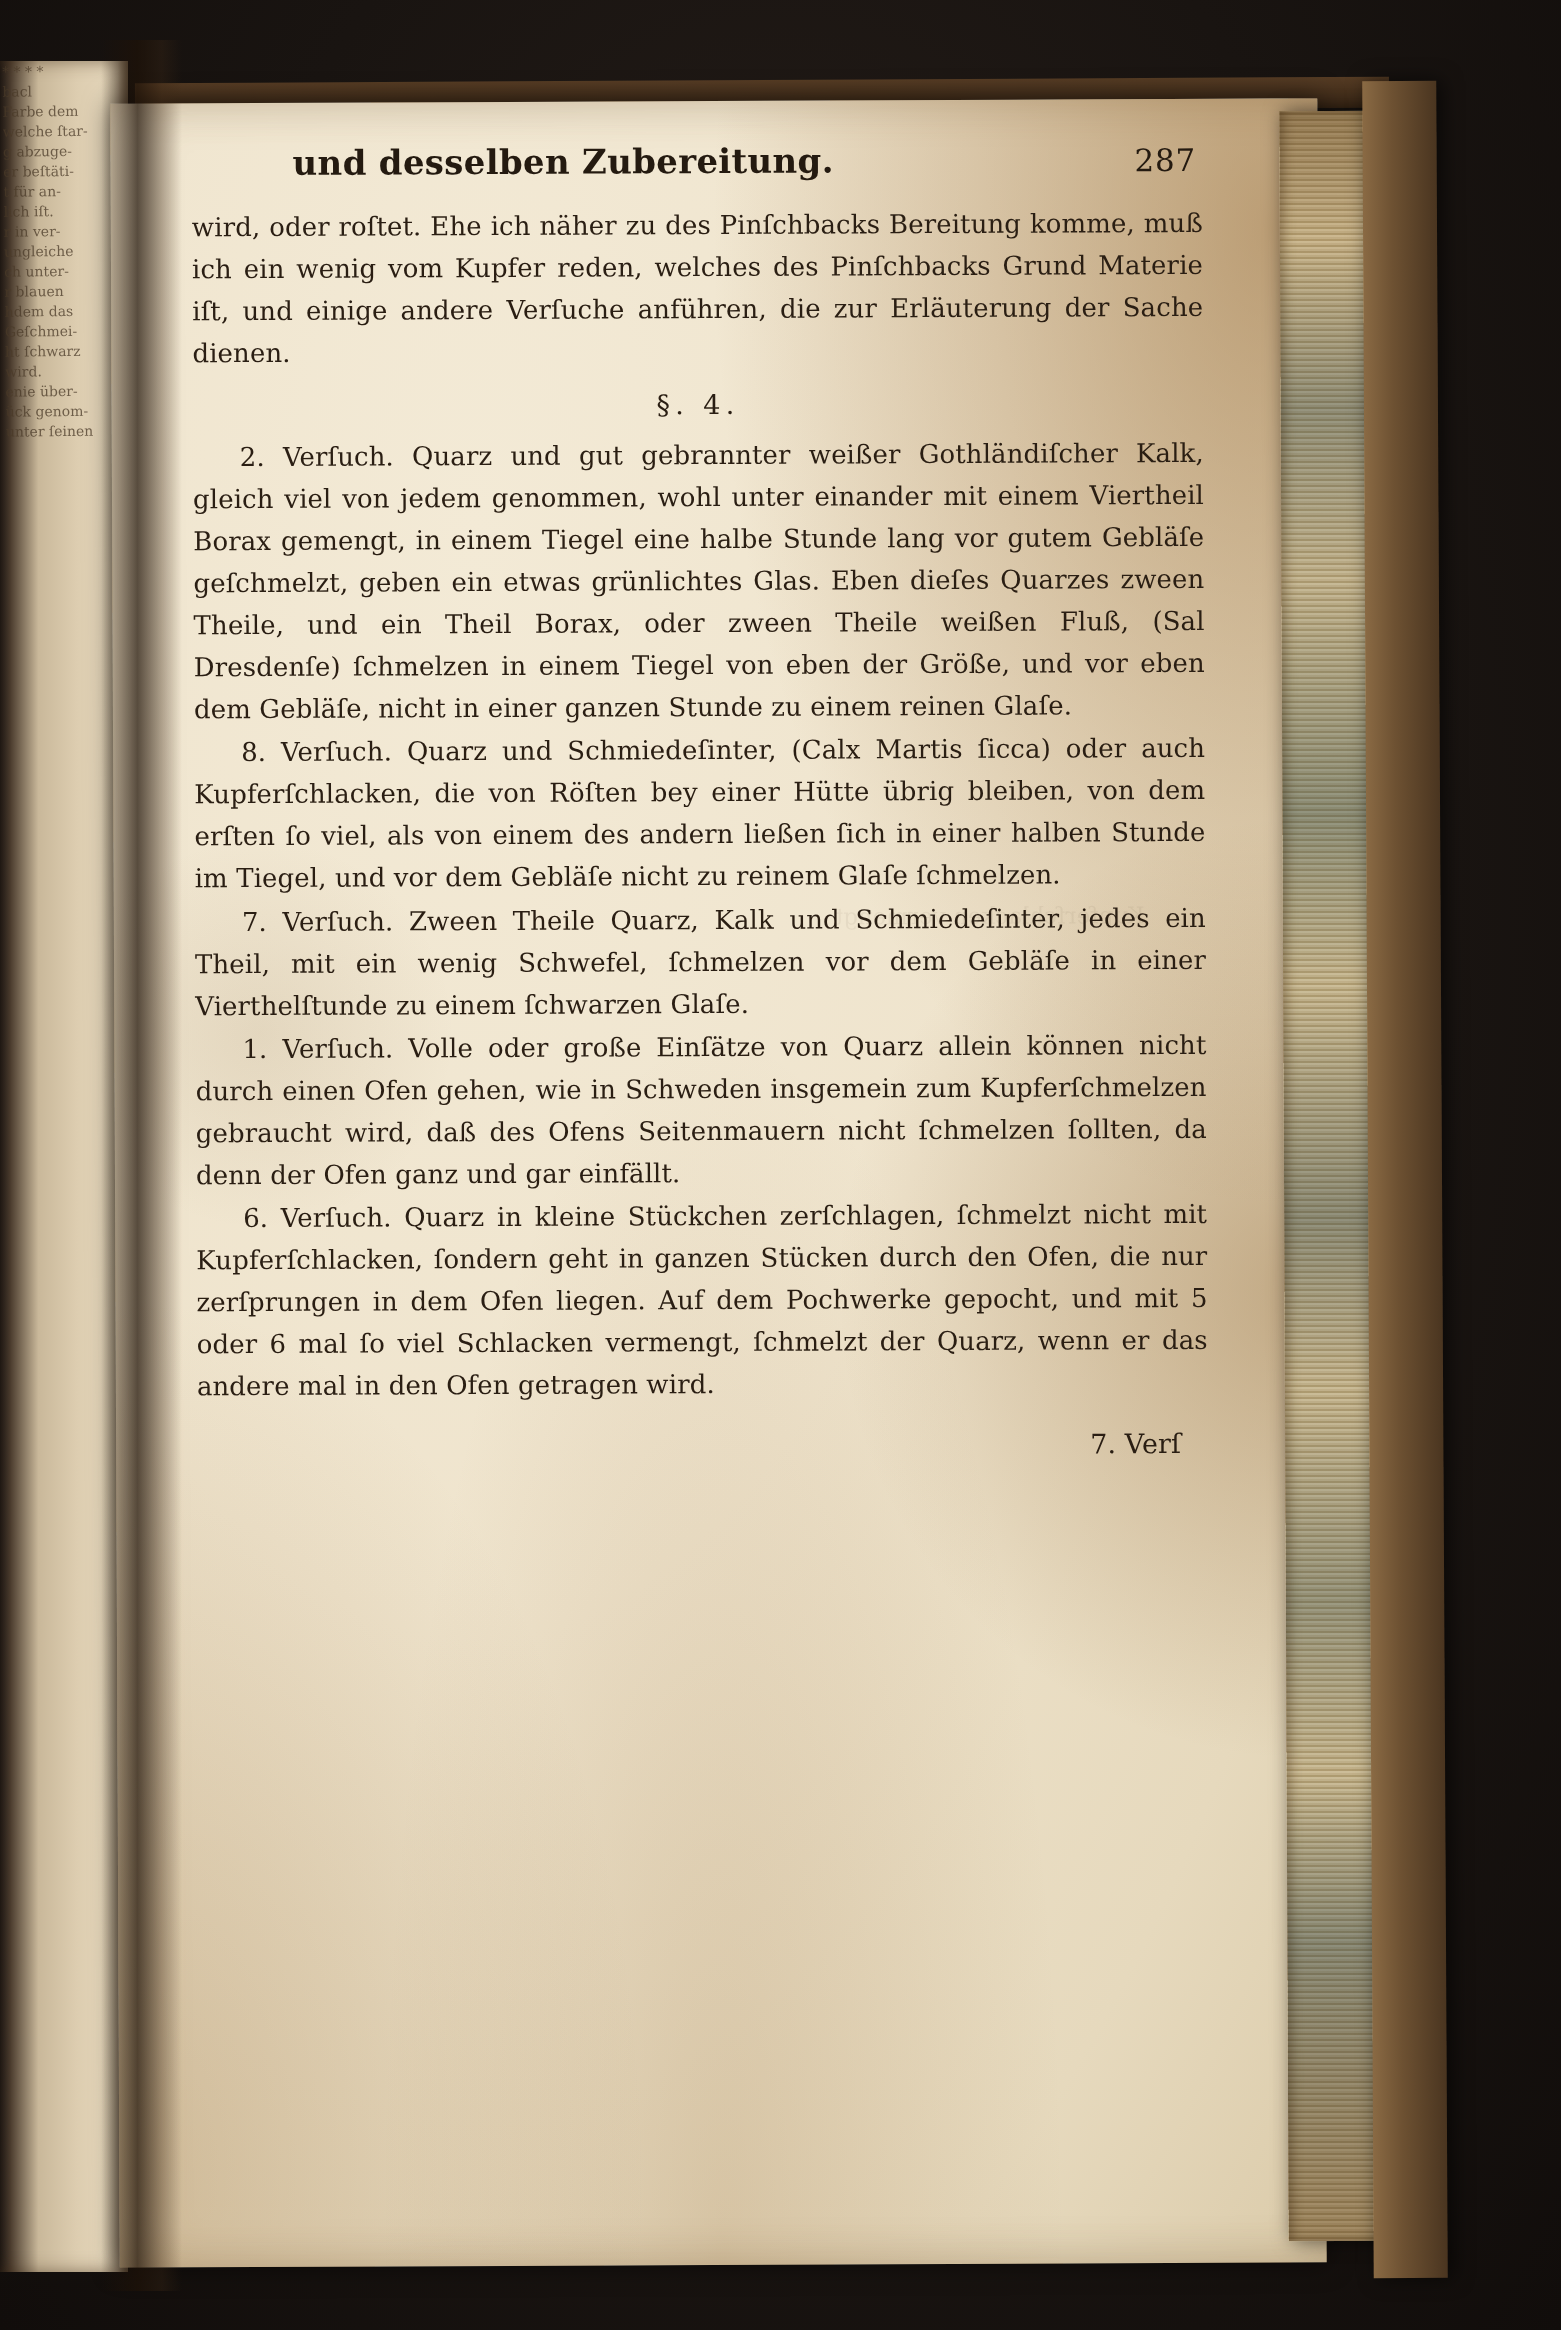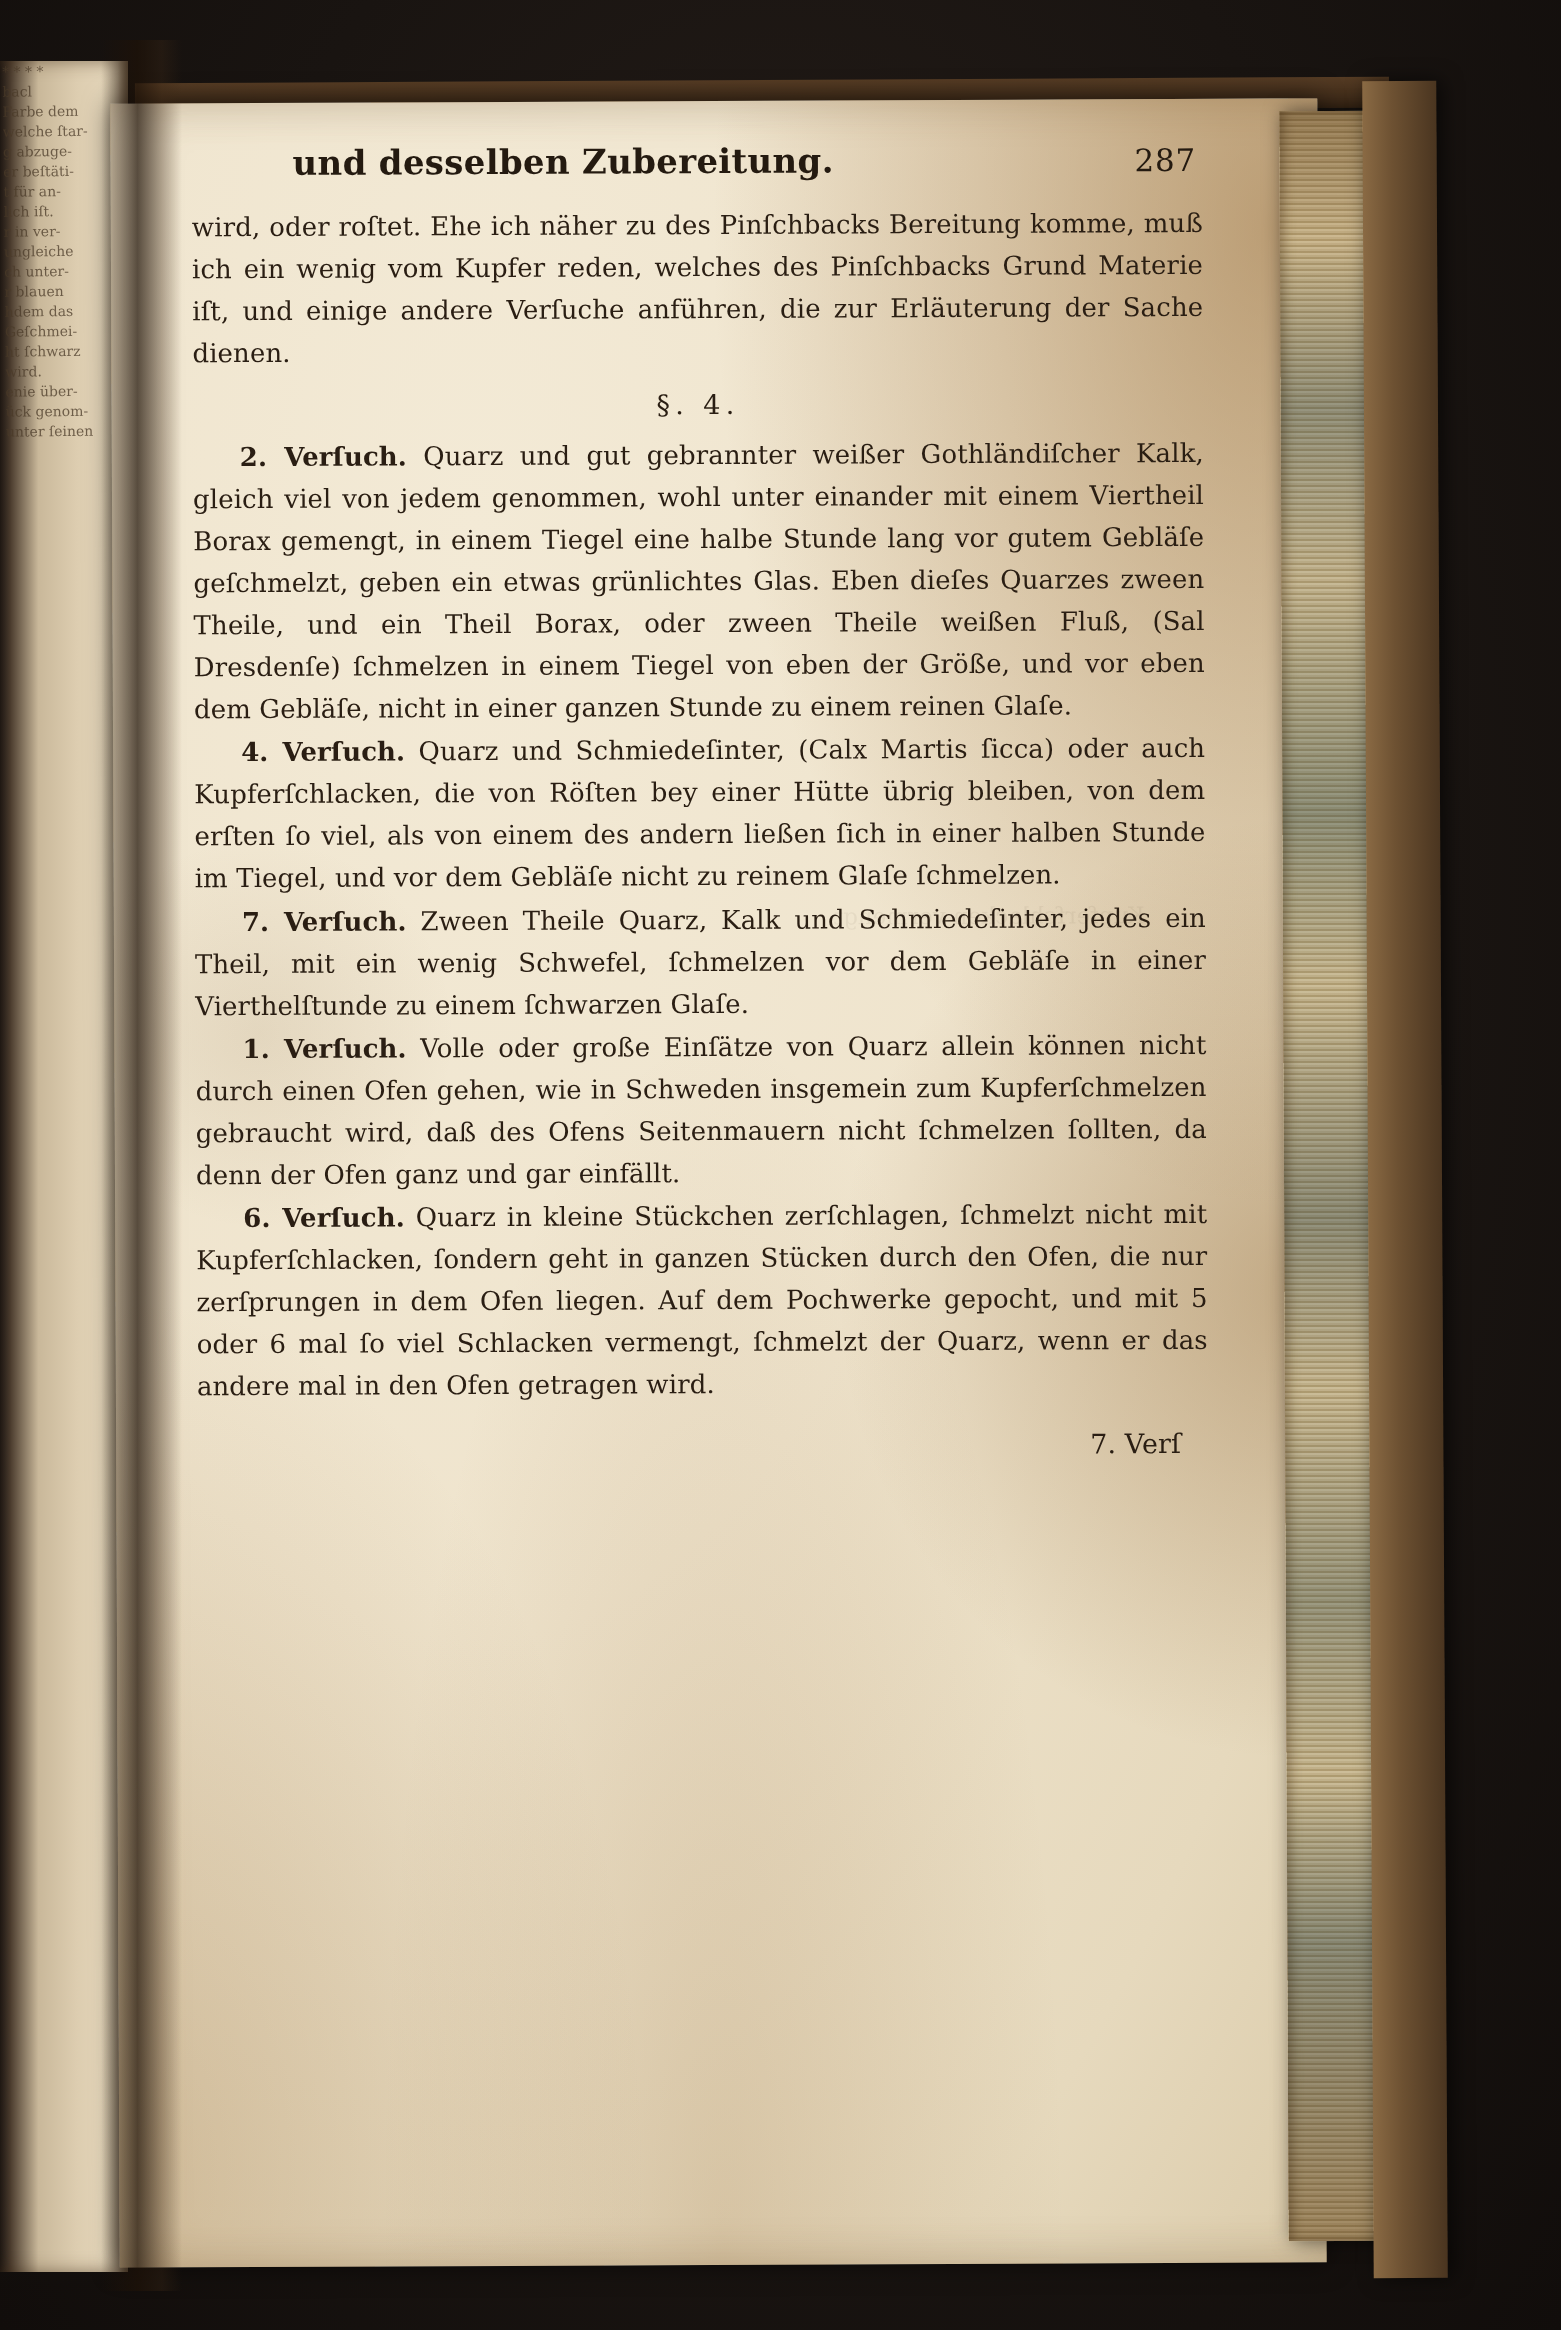--- a/index.html
+++ b/index.html
@@ -145,21 +145,21 @@
   }
   .para { margin: 0 0 1.3px 0; }
   .para.indent { text-indent: 47px; }
   .section-mark {
     text-align: center;
     margin: 12px 0 8px 0;
     font-size: 27px;
     letter-spacing: 5.4px;
   }
   .vers-head {
-    font-weight: bold;
+    font-weight: normal;
   }
   .catchword {
     text-align: right;
     margin-top: 20px;
     padding-right: 27px;
     font-size: 27px;
   }
 
   
   .foreedge {
@@ -275,21 +275,21 @@
         <p class="para">wird, oder roſtet. Ehe ich näher zu des Pinſchbacks Bereitung komme, muß ich ein wenig vom Kupfer reden, welches des Pinſchbacks Grund Materie iſt, und einige andere Verſuche anführen, die zur Erläuterung der Sache dienen.</p>
 
         <div class="section-mark">§. 4.</div>
 
         <p class="para indent">
           <span class="vers-head">2. Verſuch.</span>
           <span>Quarz und gut gebrannter weißer Gothländiſcher Kalk, gleich viel von jedem genommen, wohl unter einander mit einem Viertheil Borax gemengt, in einem Tiegel eine halbe Stunde lang vor gutem Gebläſe geſchmelzt, geben ein etwas grünlichtes Glas. Eben dieſes Quarzes zween Theile, und ein Theil Borax, oder zween Theile weißen Fluß, (Sal Dresdenſe) ſchmelzen in einem Tiegel von eben der Größe, und vor eben dem Gebläſe, nicht in einer ganzen Stunde zu einem reinen Glaſe.</span>
         </p>
 
         <p class="para indent">
-          <span class="vers-head">4. Verſuch.</span>
+          <span class="vers-head">8. Verſuch.</span>
           <span>Quarz und Schmiedeſinter, (Calx Martis ſicca) oder auch Kupferſchlacken, die von Röſten bey einer Hütte übrig bleiben, von dem erſten ſo viel, als von einem des andern ließen ſich in einer halben Stunde im Tiegel, und vor dem Gebläſe nicht zu reinem Glaſe ſchmelzen.</span>
         </p>
 
         <p class="para indent">
           <span class="vers-head">7. Verſuch.</span>
           <span>Zween Theile Quarz, Kalk und Schmiedeſinter, jedes ein Theil, mit ein wenig Schwefel, ſchmelzen vor dem Gebläſe in einer Vierthelſtunde zu einem ſchwarzen Glaſe.</span>
         </p>
 
         <p class="para indent">
           <span class="vers-head">1. Verſuch.</span>

